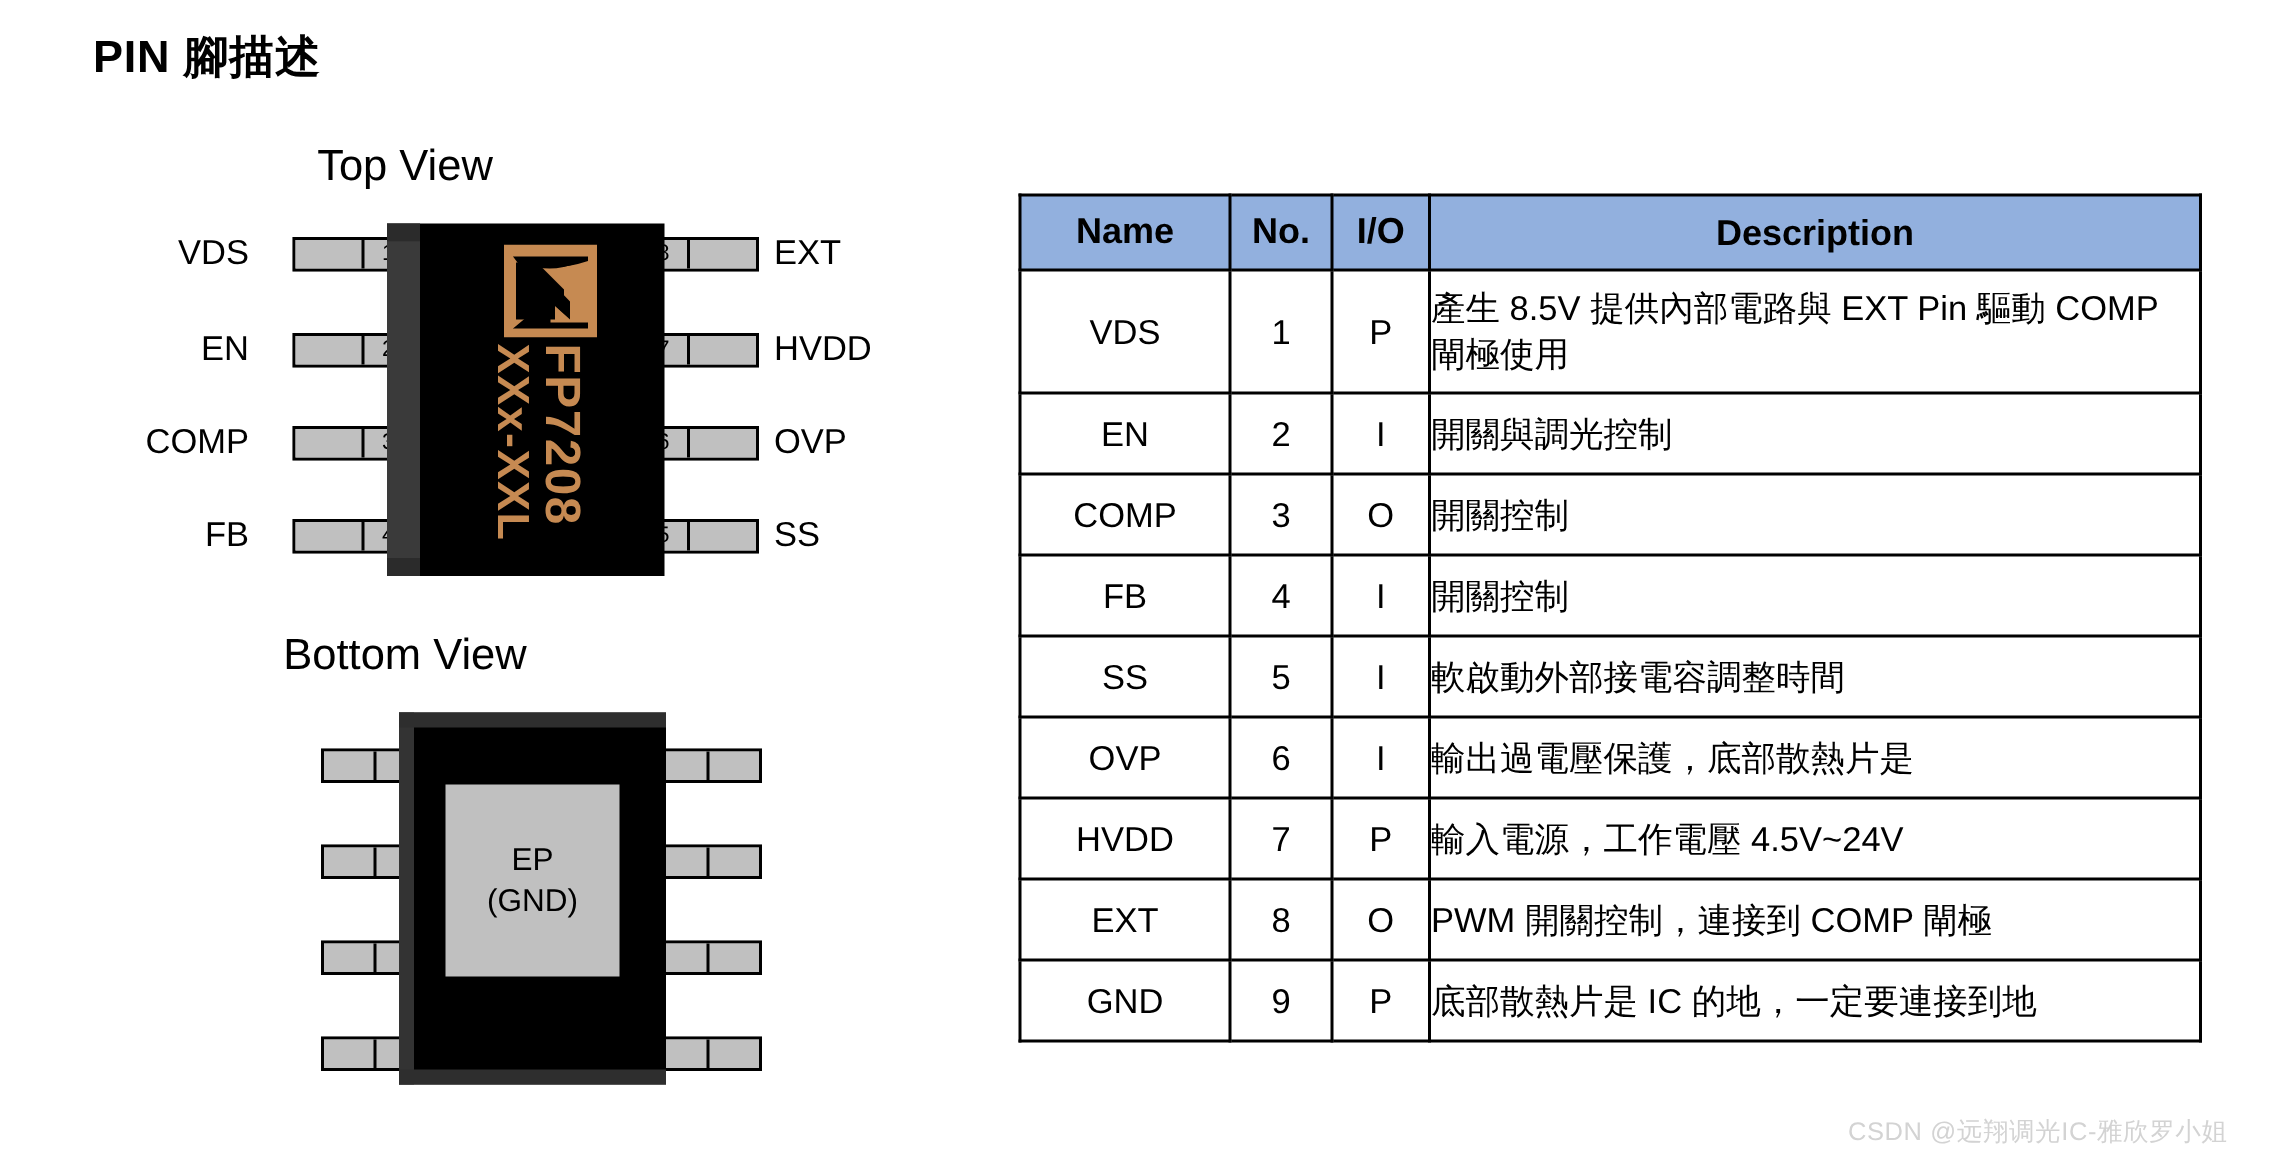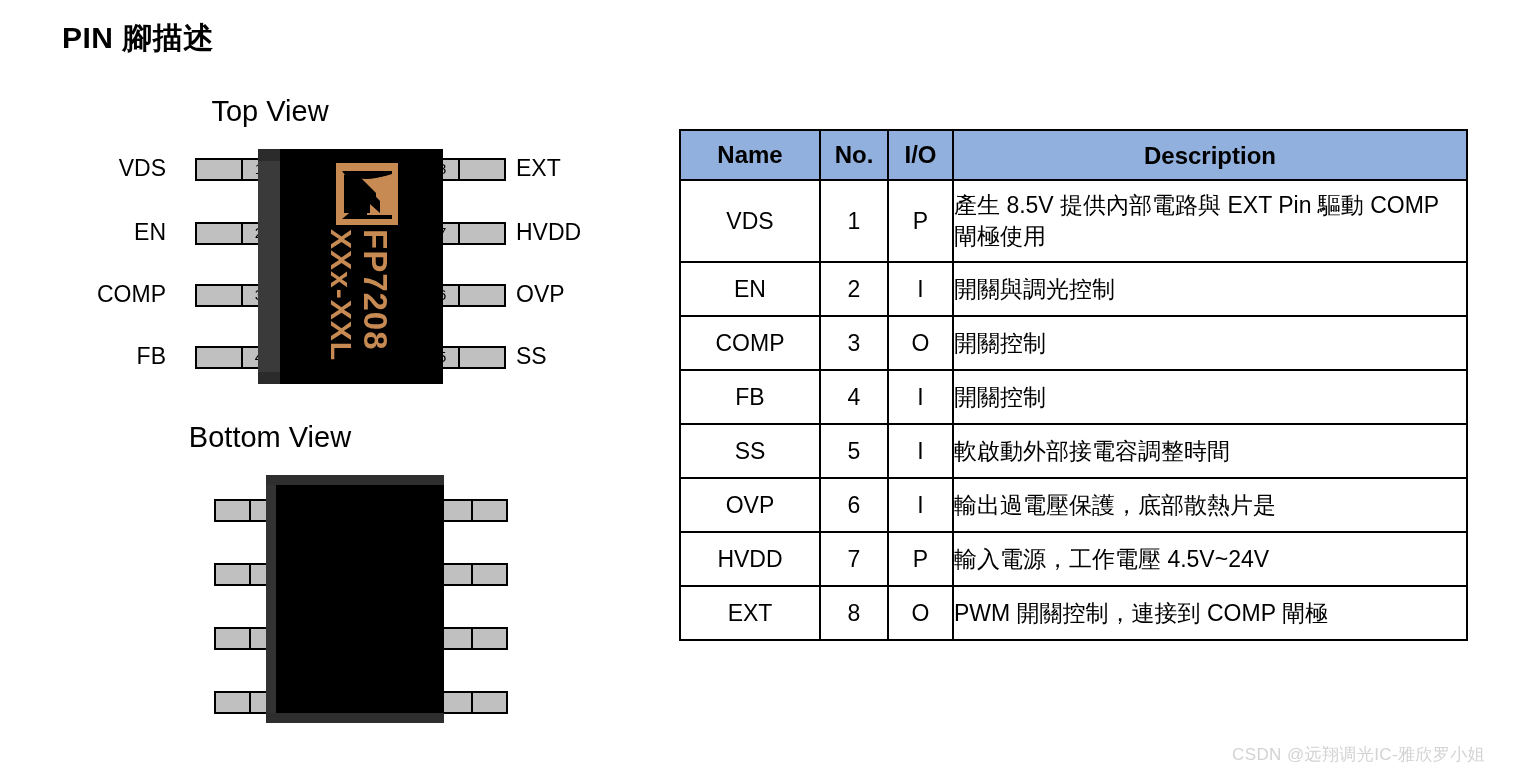--- a/index.html
+++ b/index.html
@@ -399,20 +399,24 @@
   </div>
 
   <div class="view-caption" id="bottom-view-caption">Bottom View</div>
 
   <div class="package" id="bottom-view-package">
     <div id="bv-body"></div>
     <div id="bv-bevel-left"></div>
     <div id="bv-bevel-top"></div>
     <div id="bv-bevel-bottom"></div>
 
+    <div id="bv-ep">
+      <div>EP</div>
+      <div>(GND)</div>
+    </div>
 
     <div class="pad left" style="top:24px;">
         <div class="half"></div>
         <div class="half"></div>
       </div>
     <div class="pad left" style="top:88px;">
         <div class="half"></div>
         <div class="half"></div>
       </div>
     <div class="pad left" style="top:152px;">
@@ -494,16 +498,22 @@
         <td class="col-no">7</td>
         <td class="col-io">P</td>
         <td class="col-desc">輸入電源，工作電壓 4.5V~24V</td>
       </tr>
       <tr>
         <td class="col-name">EXT</td>
         <td class="col-no">8</td>
         <td class="col-io">O</td>
         <td class="col-desc">PWM 開關控制，連接到 COMP 閘極</td>
       </tr>
+      <tr>
+        <td class="col-name">GND</td>
+        <td class="col-no">9</td>
+        <td class="col-io">P</td>
+        <td class="col-desc">底部散熱片是 IC 的地，一定要連接到地</td>
+      </tr>
     </tbody>
 </table>
 
 <div id="watermark">CSDN @远翔调光IC-雅欣罗小姐</div>
 
 </body></html>

